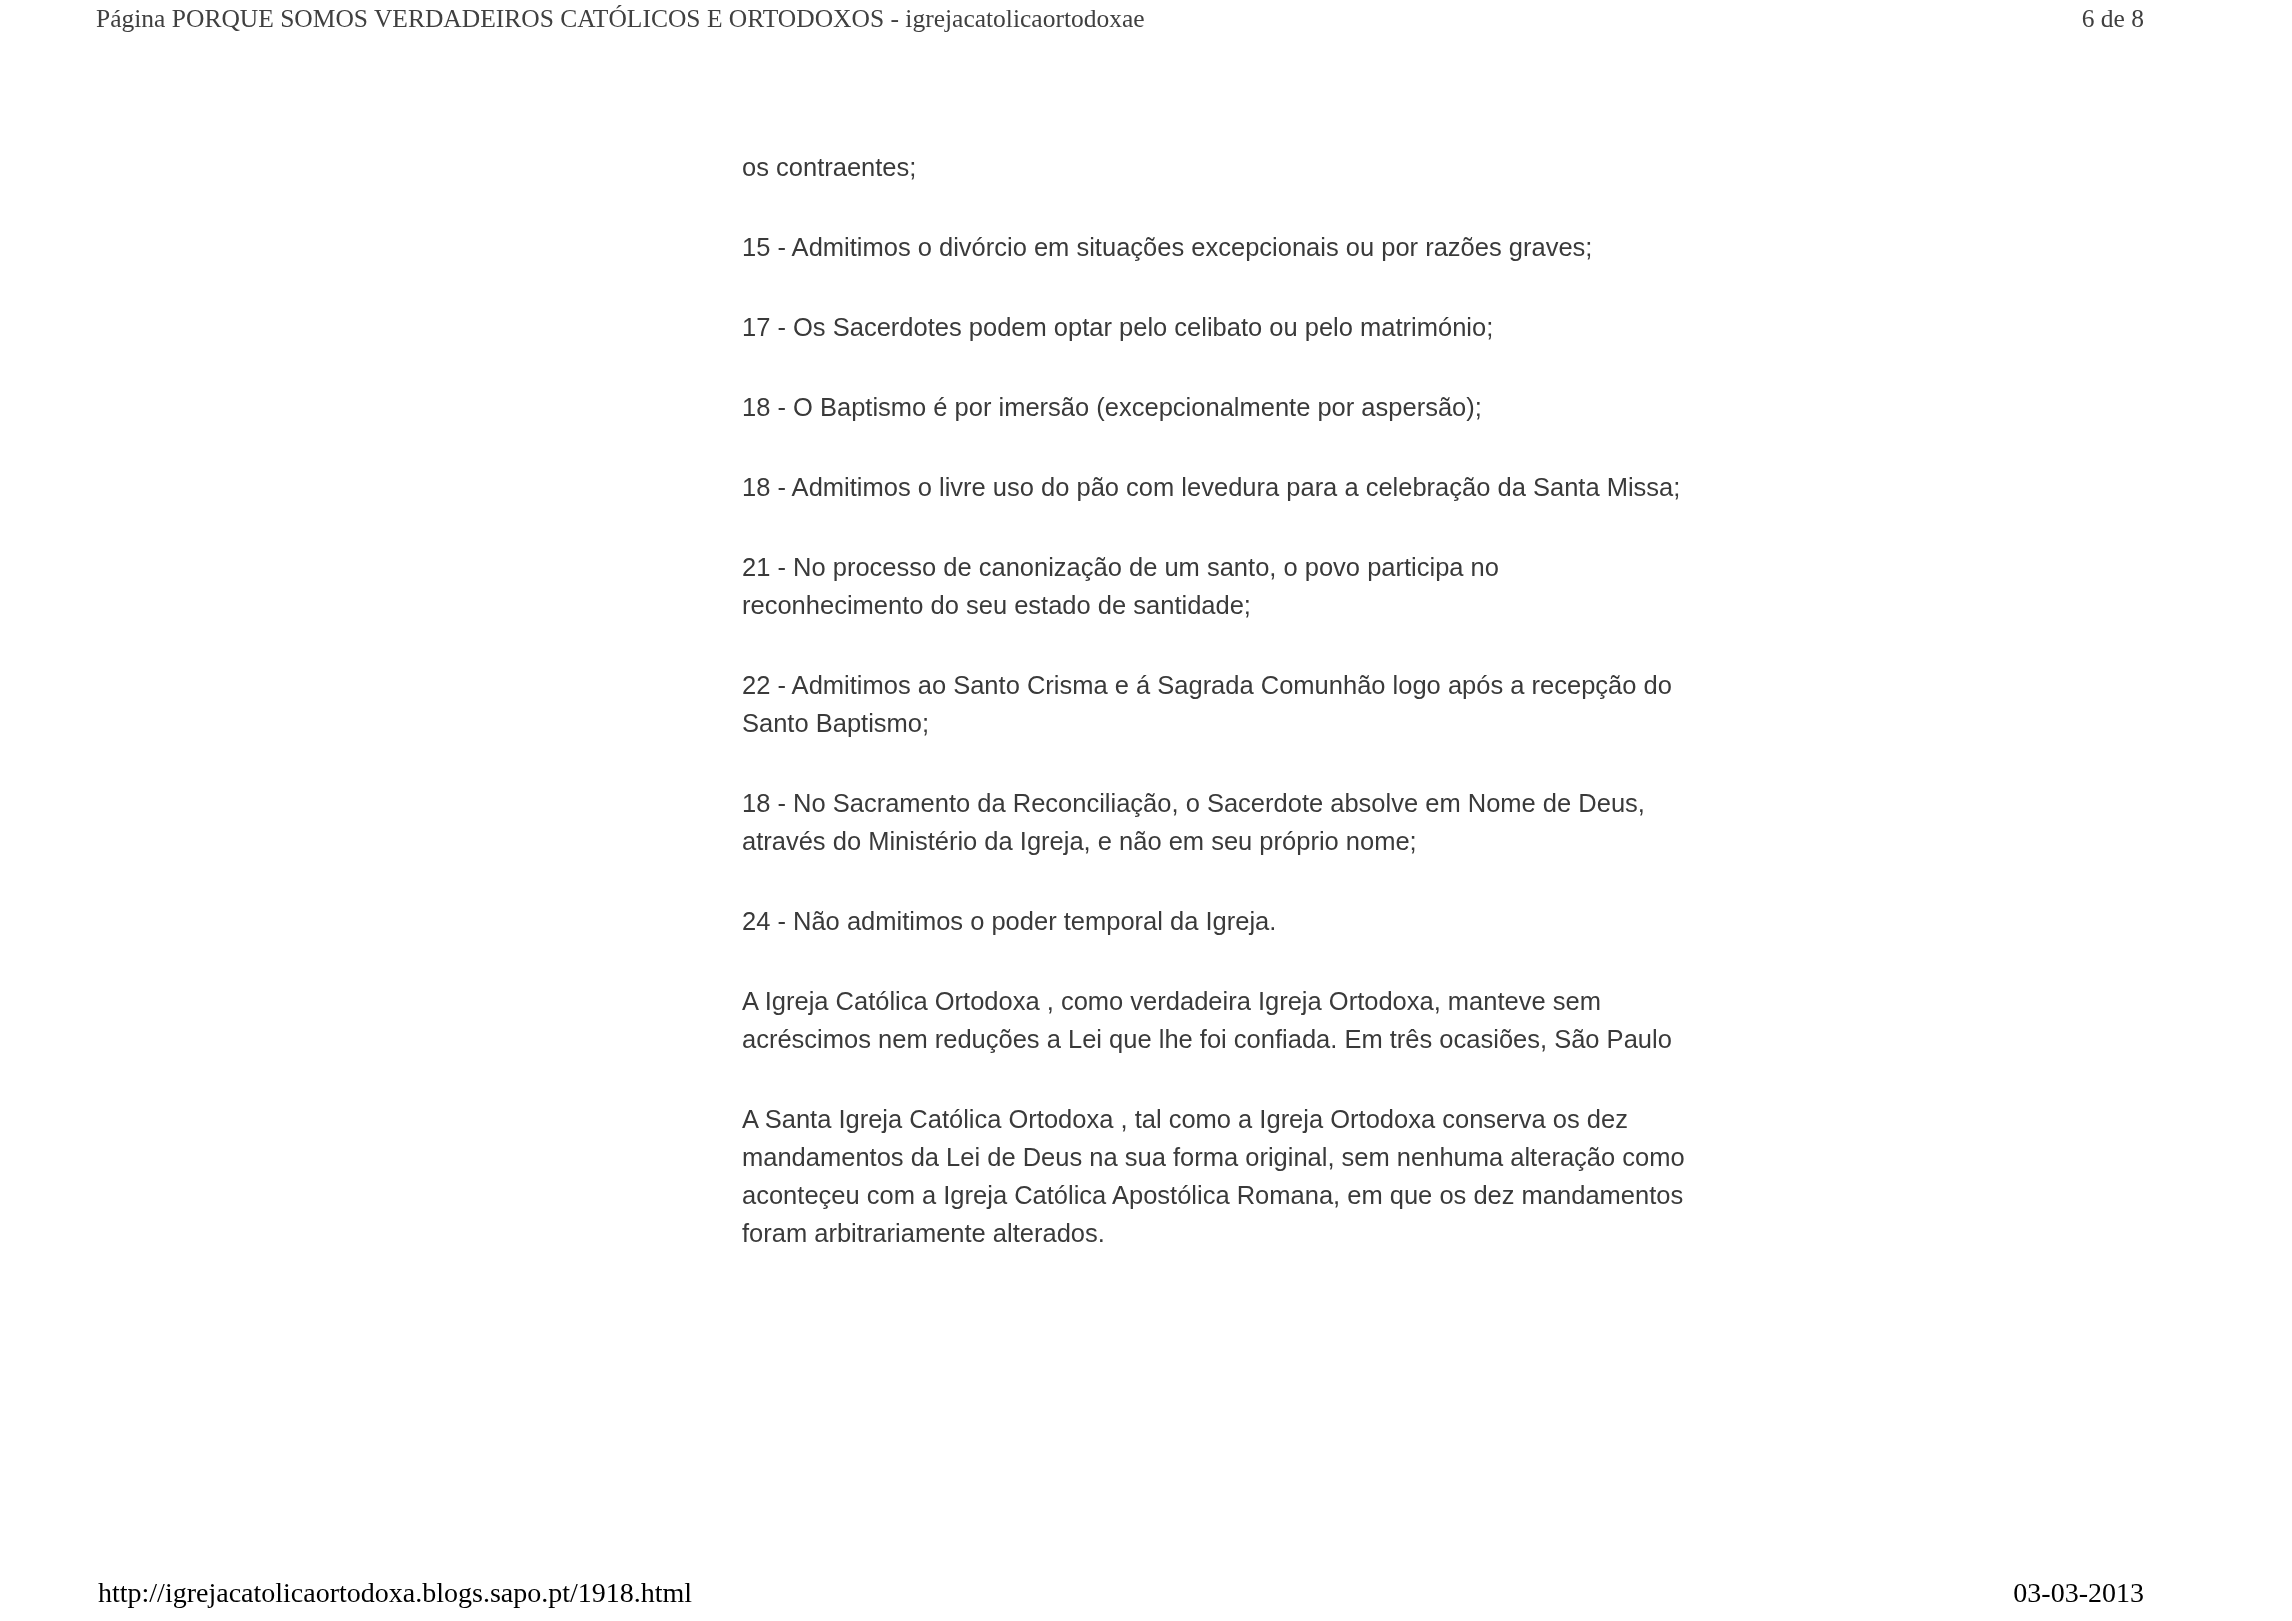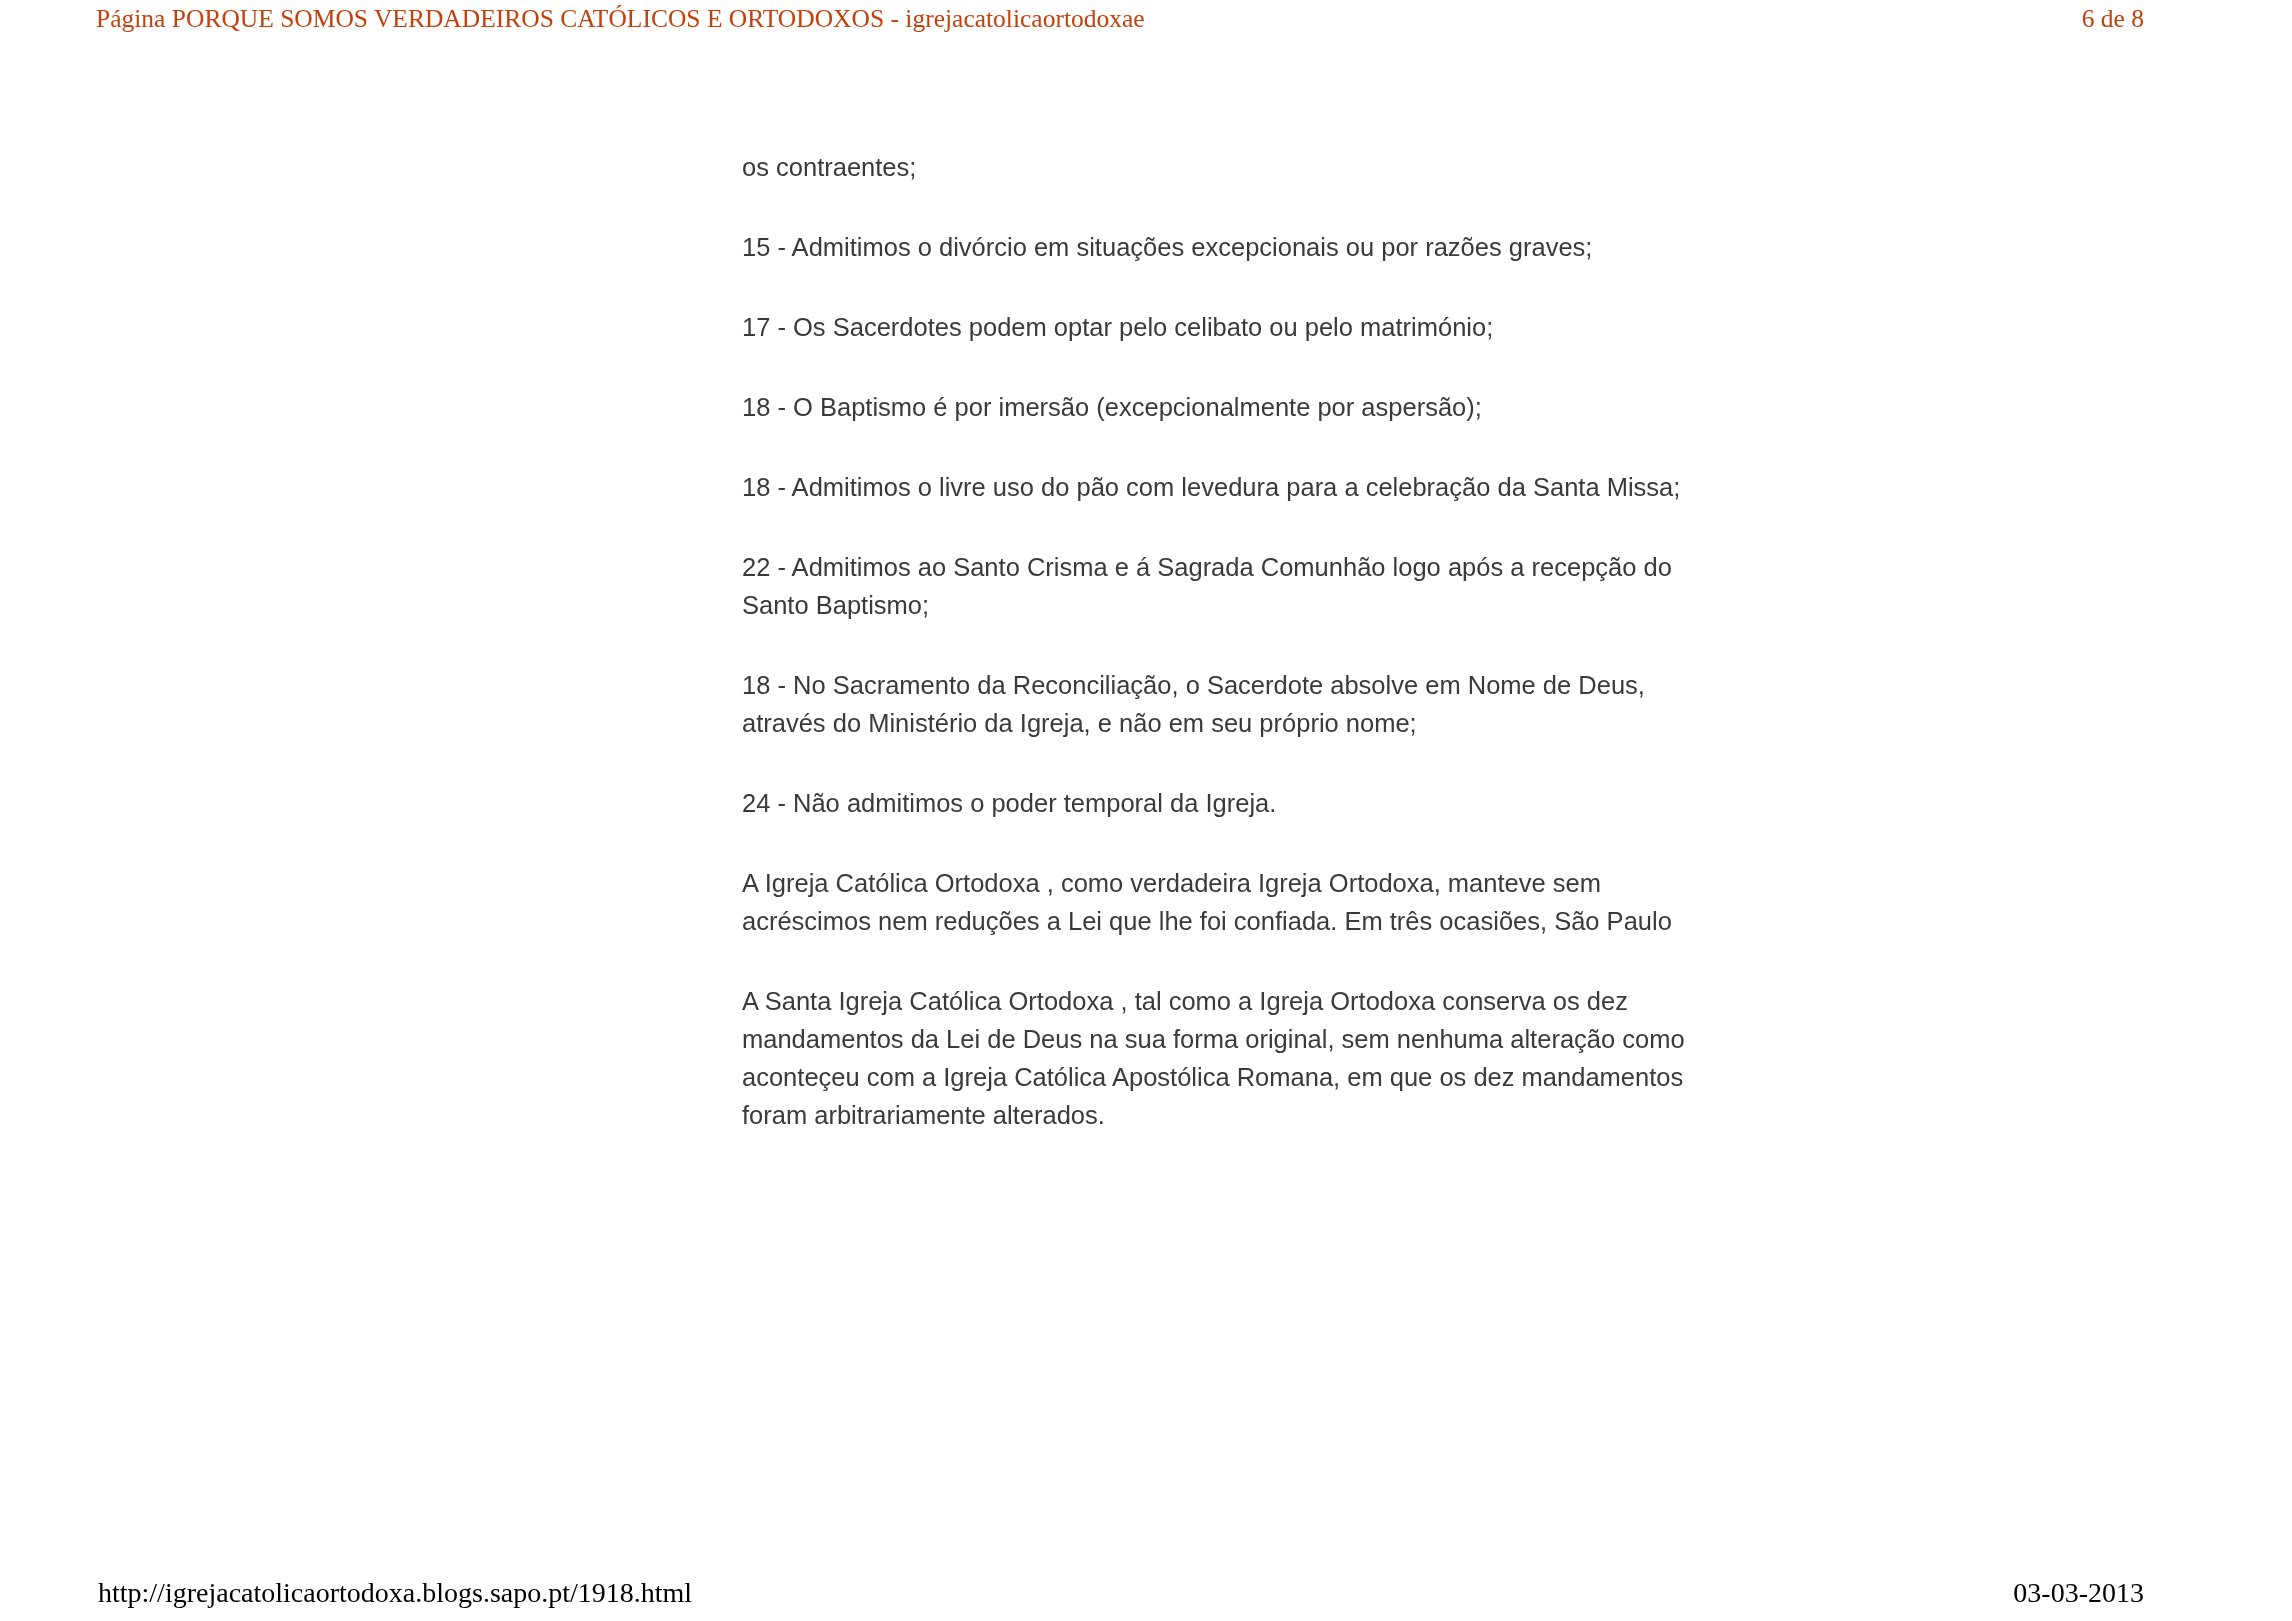--- a/index.html
+++ b/index.html
@@ -18,21 +18,21 @@
   
   .print-header {
     position: absolute;
     top: 2px;
     left: 0;
     right: 0;
     height: 39px;
     font-family: "Liberation Serif", "DejaVu Serif", serif;
     font-size: 25.5px;
     line-height: 33px;
-    color: #c2410c;
+    color: #404040;
   }
   .header-title {
     position: absolute;
     left: 96px;
     top: 0;
     white-space: nowrap;
   }
   .header-page-number {
     position: absolute;
     right: 149px;
@@ -90,20 +90,22 @@
     <span class="header-title">Página PORQUE SOMOS VERDADEIROS CATÓLICOS E ORTODOXOS - igrejacatolicaortodoxae</span>
     <span class="header-page-number">6 de 8</span>
   </div>
 
   <div class="doc-body">
     <p>os contraentes;</p>
     <p>15 - Admitimos o divórcio em situações excepcionais ou por razões graves;</p>
     <p>17 - Os Sacerdotes podem optar pelo celibato ou pelo matrimónio;</p>
     <p>18 - O Baptismo é por imersão (excepcionalmente por aspersão);</p>
     <p>18 - Admitimos o livre uso do pão com levedura para a celebração da Santa Missa;</p>
+    <p>21 - No processo de canonização de um santo, o povo participa no
+reconhecimento do seu estado de santidade;</p>
     <p>22 - Admitimos ao Santo Crisma e á Sagrada Comunhão logo após a recepção do
 Santo Baptismo;</p>
     <p>18 - No Sacramento da Reconciliação, o Sacerdote absolve em Nome de Deus,
 através do Ministério da Igreja, e não em seu próprio nome;</p>
     <p>24 - Não admitimos o poder temporal da Igreja.</p>
     <p>A Igreja Católica Ortodoxa , como verdadeira Igreja Ortodoxa, manteve sem
 acréscimos nem reduções a Lei que lhe foi confiada. Em três ocasiões, São Paulo</p>
     <p>A Santa Igreja Católica Ortodoxa , tal como a Igreja Ortodoxa conserva os dez
 mandamentos da Lei de Deus na sua forma original, sem nenhuma alteração como
 aconteçeu com a Igreja Católica Apostólica Romana, em que os dez mandamentos

